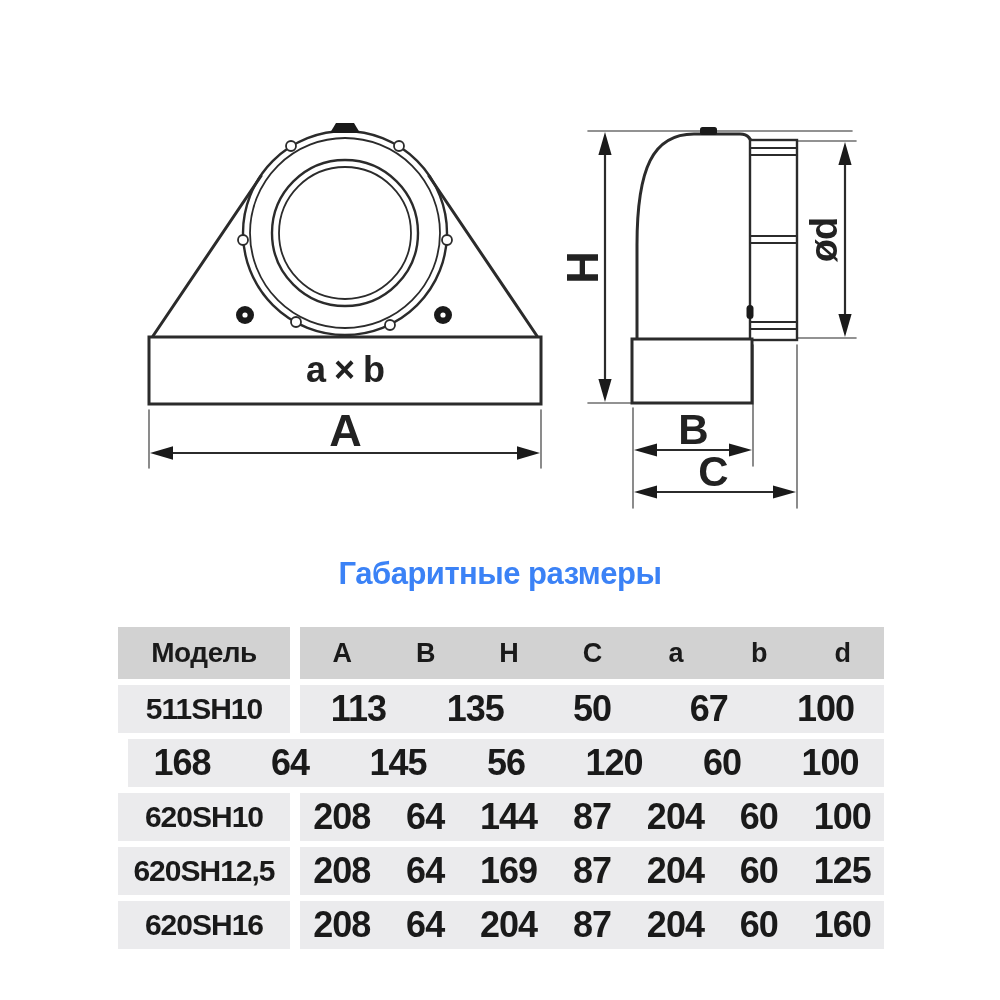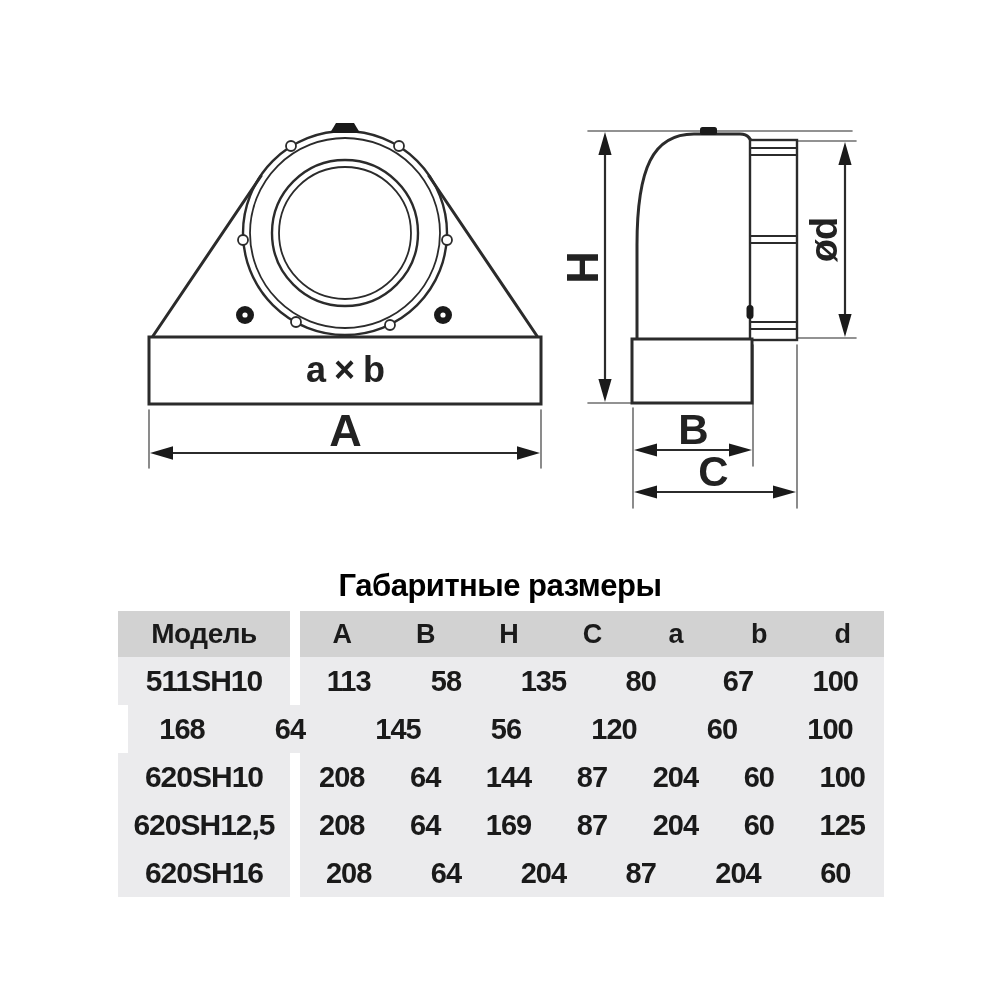--- a/index.html
+++ b/index.html
@@ -7,35 +7,35 @@
     position:relative;width:1000px;height:1000px;background:#ffffff;overflow:hidden;
     font-family:"Liberation Sans","DejaVu Sans",sans-serif;color:#1a1a1a;
   }
   .drawing-svg{position:absolute;left:0;top:0;}
   .dim-label{
     position:absolute;font-weight:700;color:#222222;text-align:center;
     line-height:1;white-space:nowrap;letter-spacing:-1px;
   }
   .rot{transform:translate(-50%,-50%) rotate(-90deg);}
   .section-title{
-    position:absolute;left:0;top:568px;width:1000px;text-align:center;
-    font-size:31px;font-weight:700;color:#000000;letter-spacing:-0.5px;
+    position:absolute;left:0;top:556px;width:1000px;text-align:center;
+    font-size:31px;font-weight:700;color:#3b82f6;letter-spacing:-0.5px;
   }
   .dim-table{position:absolute;left:118px;top:611px;width:766px;}
-  .t-row{display:flex;height:48px;}
-  .t-row.t-head{height:46px;margin-top:0;}
+  .t-row{display:flex;height:48px;margin-top:6px;}
+  .t-row.t-head{height:52px;margin-top:16px;}
   .t-model{
     width:172px;display:flex;align-items:center;justify-content:center;
     background:#ebebed;font-size:30px;font-weight:700;letter-spacing:-1px;
   }
   .t-gapcol{width:10px;background:#ffffff;}
   .t-vals{flex:1;display:flex;background:#ebebed;}
   .t-vals > div{
     flex:1;display:flex;align-items:center;justify-content:center;
-    font-size:29px;font-weight:700;letter-spacing:-1px;
+    font-size:36px;font-weight:700;letter-spacing:-1px;
   }
   .t-head .t-model,.t-head .t-vals{background:#d2d2d2;}
   .t-head .t-model{font-size:28px;letter-spacing:-0.5px;}
   .t-head .t-vals > div{font-size:27px;}
 </style>
 </head>
 <body>
 
 <div class="page">
 
@@ -156,23 +156,22 @@
         <div>b</div>
         <div>d</div>
       </div>
     </div>
 
     <div class="t-row">
       <div class="t-model">511SH10</div>
       <div class="t-gapcol"></div>
       <div class="t-vals">
         <div>113</div>
-        <div>58</div>
         <div>135</div>
-        <div>80</div>
+        <div>50</div>
         <div>67</div>
         <div>100</div>
       </div>
     </div>
 
     <div class="t-row">
       <div class="t-gapcol"></div>
       <div class="t-vals">
         <div>168</div>
         <div>64</div>
@@ -215,17 +214,18 @@
     <div class="t-row">
       <div class="t-model">620SH16</div>
       <div class="t-gapcol"></div>
       <div class="t-vals">
         <div>208</div>
         <div>64</div>
         <div>204</div>
         <div>87</div>
         <div>204</div>
         <div>60</div>
+        <div>160</div>
       </div>
     </div>
 
   </div>
 </div>
 
 </body></html>

